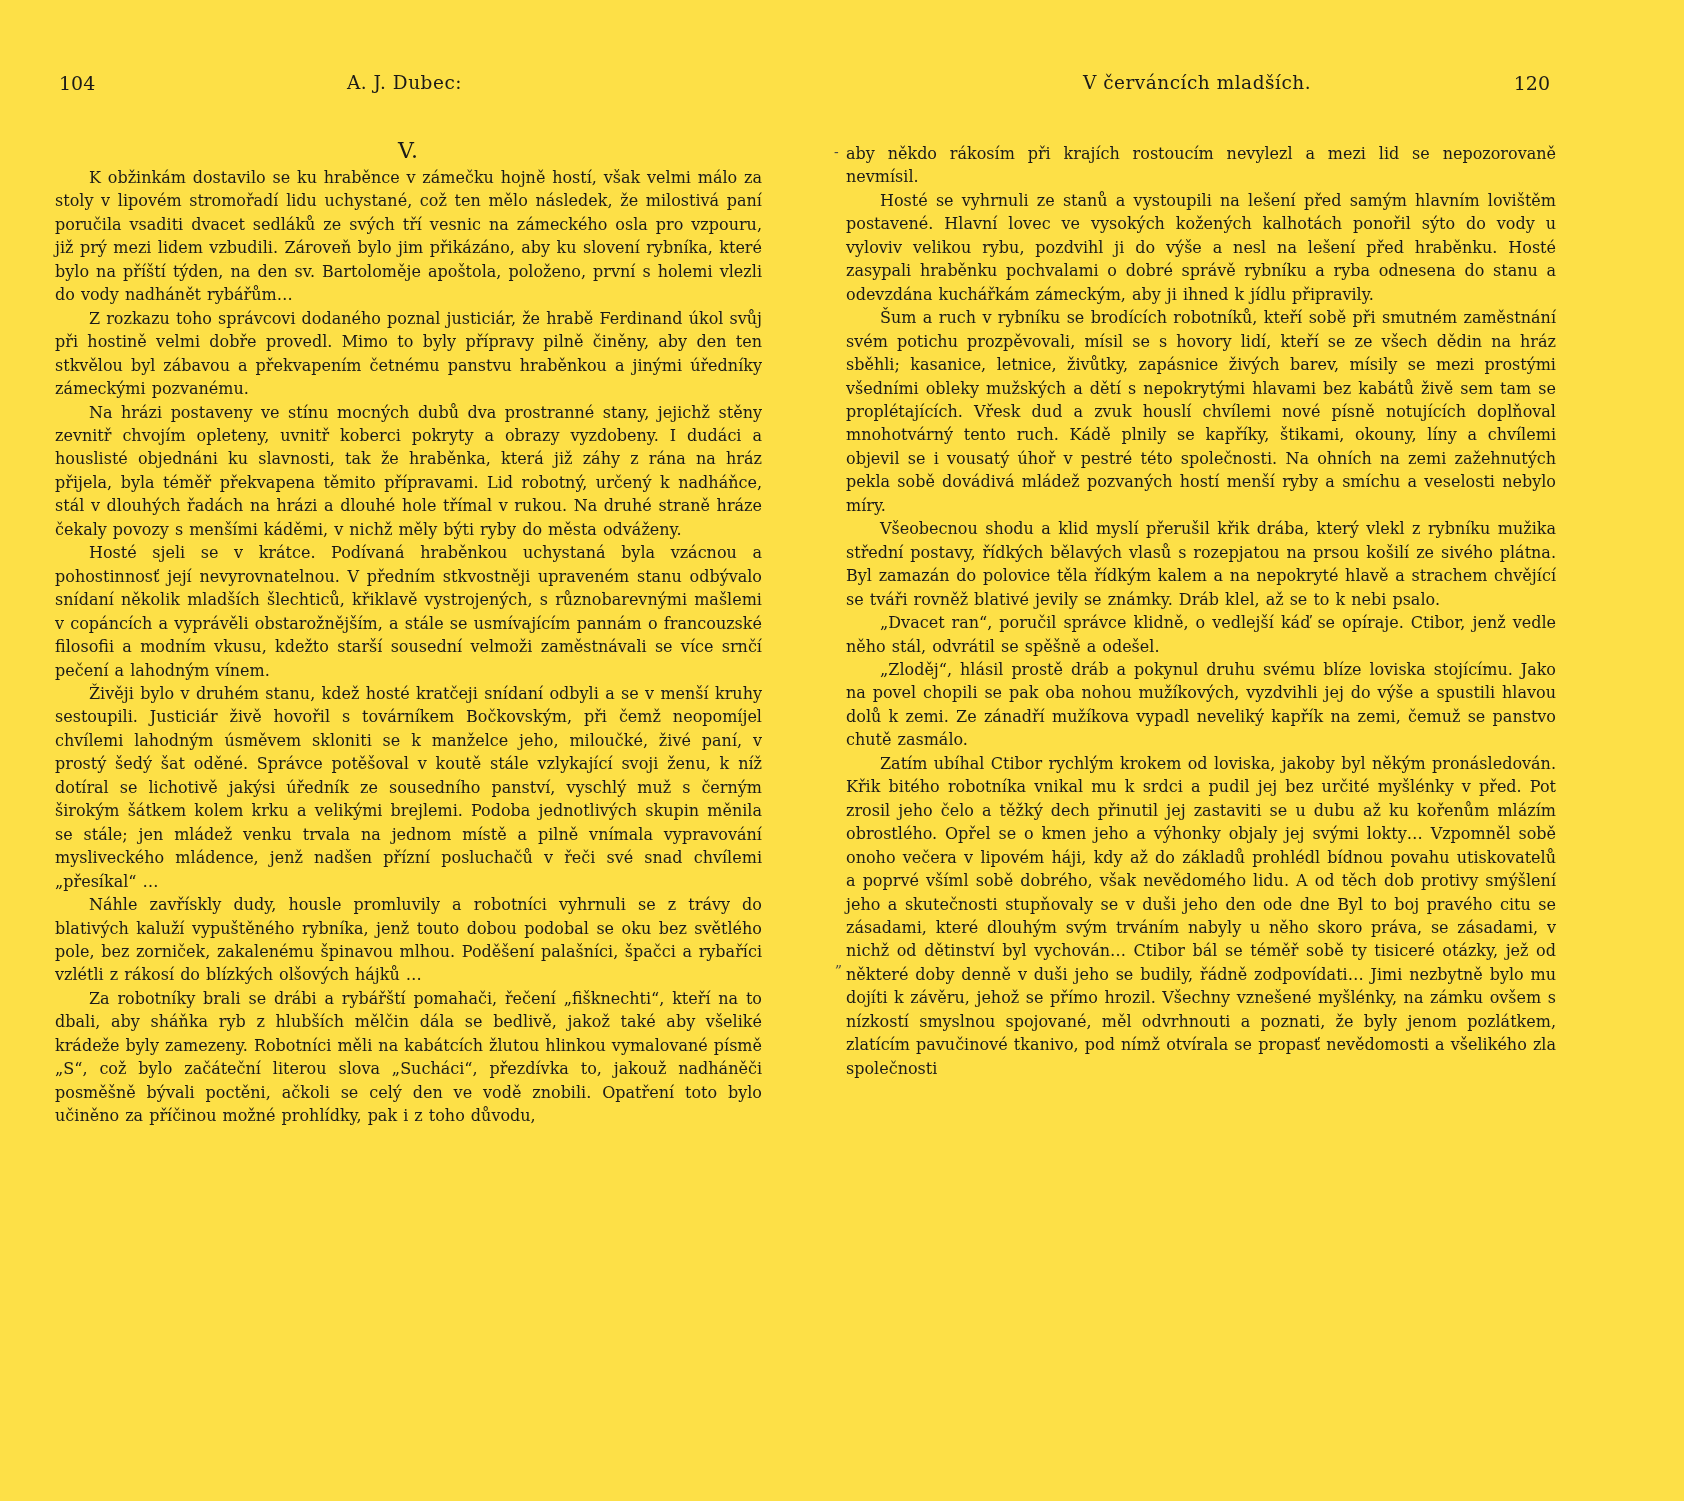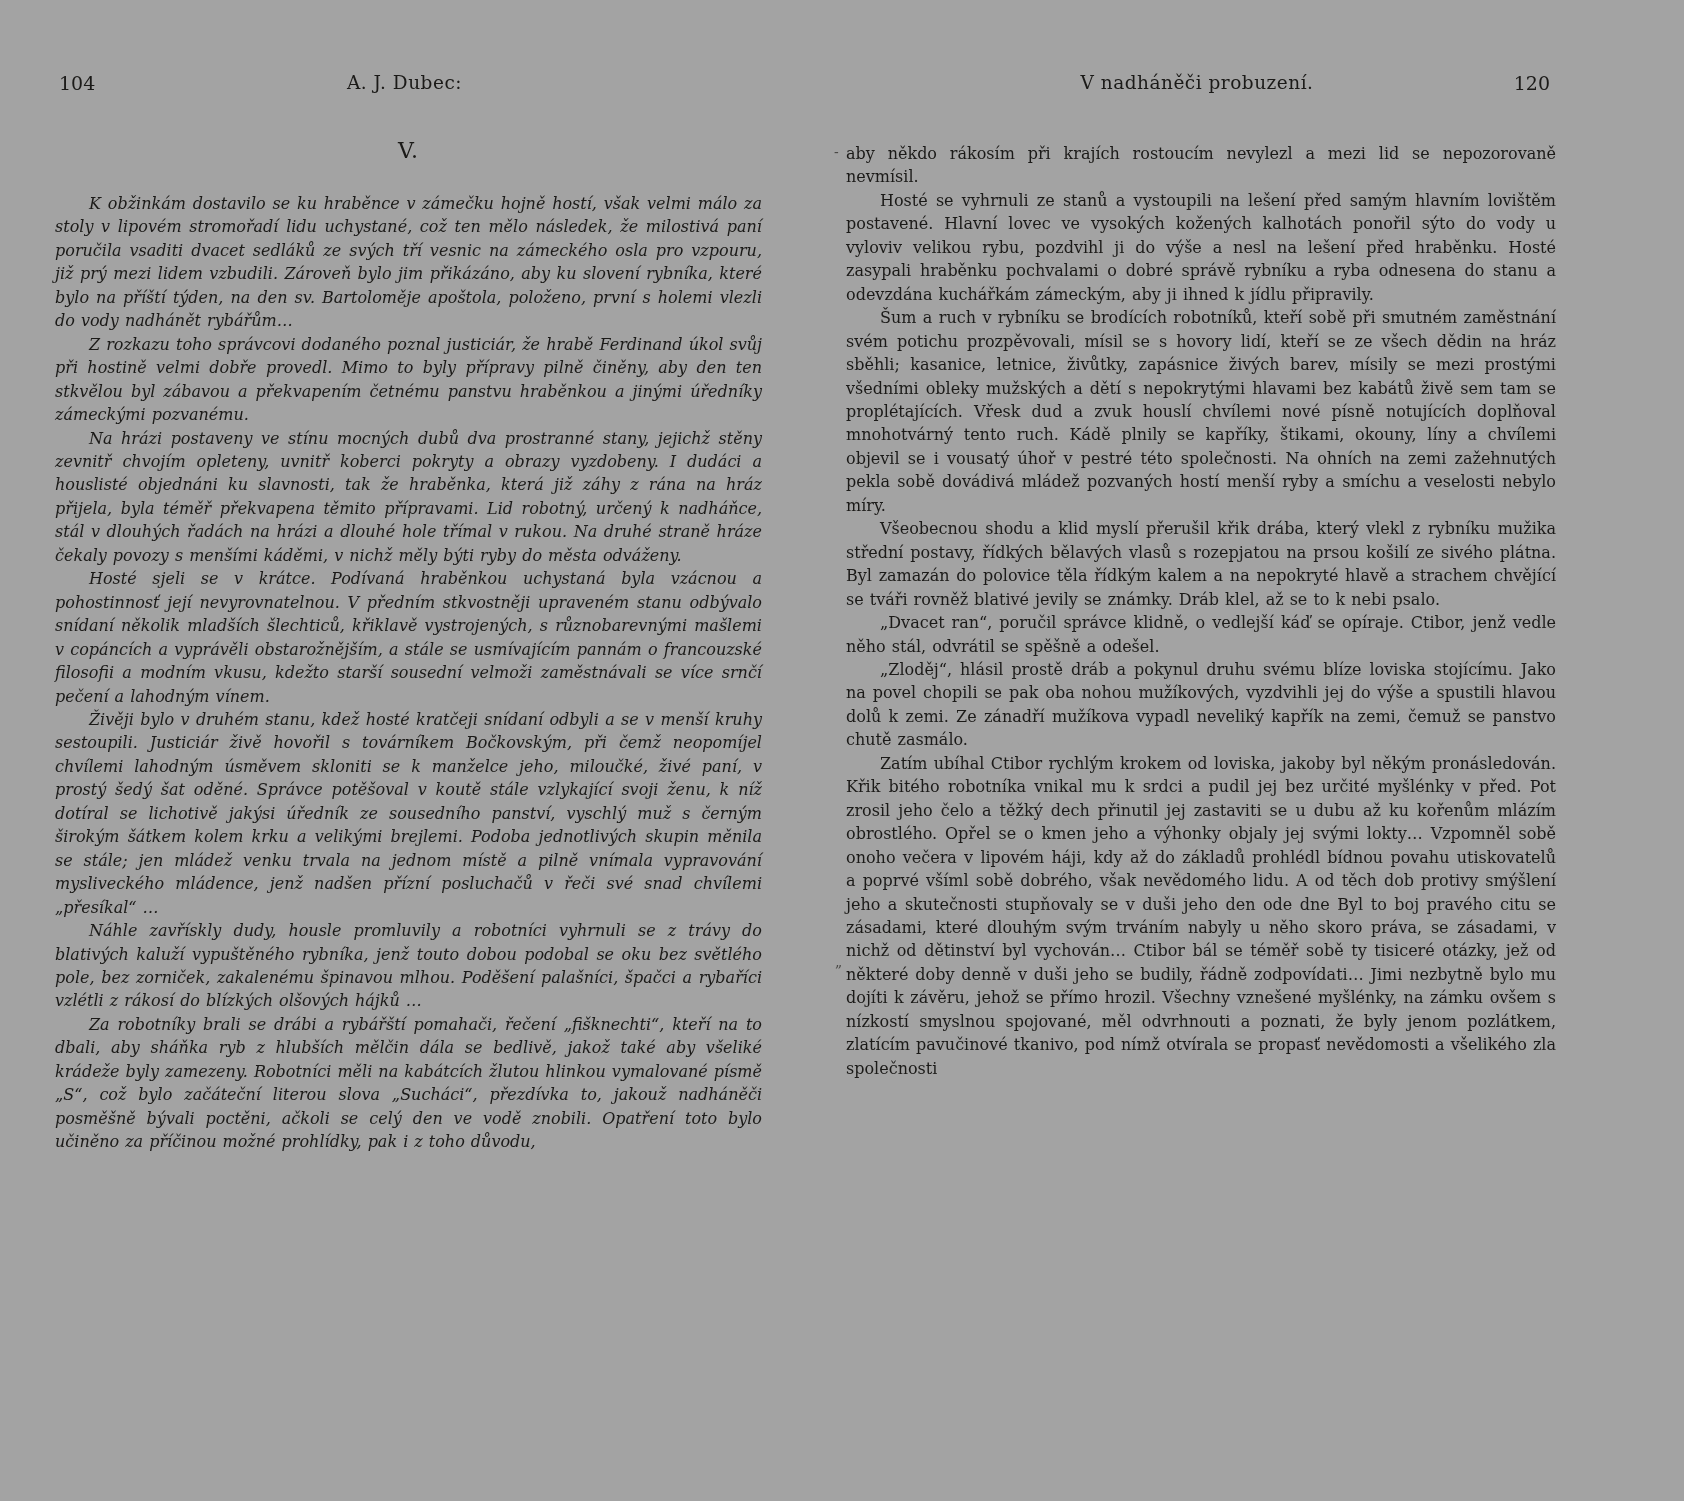--- a/index.html
+++ b/index.html
@@ -4,21 +4,21 @@
 <style>
   html, body {
     margin: 0;
     padding: 0;
     background: #ffffff;
   }
   .spread {
     position: relative;
     width: 1684px;
     height: 1501px;
-    background: #a3a3a3;
+    background: #fde047;
     font-family: "DejaVu Serif", "Liberation Serif", serif;
     color: #1b1a18;
     overflow: hidden;
   }
   .page {
     position: absolute;
     top: 70px;
     height: 1390px;
   }
   #left-page  { left: 55px;  width: 707px; }
@@ -39,21 +39,21 @@
   .page-header .pnum-left  { position: absolute; left: 4px; font-size: 19px; }
   .page-header .pnum-right { position: absolute; right: 6px; font-size: 19px; }
 
   .section-heading {
     margin-top: 42px;
     text-align: center;
     font-size: 22px;
     letter-spacing: 1px;
   }
 
-  #left-page  .text-column { margin-top: 29px; font-style: italic; }
+  #left-page  .text-column { margin-top: 3px; }
   #right-page .text-column { margin-top: 46px; }
 
   .text-column {
     font-size: 16px;
     line-height: 23.45px;
     text-align: justify;
     word-spacing: 0.06em;
   }
   .text-column p.para { margin: 0; padding: 0; }
   .text-column p.indent { text-indent: 34px; }
@@ -103,21 +103,21 @@
         <p class="para indent">Na hrázi postaveny ve stínu mocných dubů dva prostranné stany, jejichž stěny zevnitř chvojím opleteny, uvnitř koberci pokryty a obrazy vyzdobeny. I dudáci a houslisté objednáni ku slavnosti, tak že hraběnka, která již záhy z rána na hráz přijela, byla téměř překvapena těmito přípravami. Lid robotný, určený k nadháňce, stál v dlouhých řadách na hrázi a dlouhé hole třímal v rukou. Na druhé straně hráze čekaly povozy s menšími káděmi, v nichž měly býti ryby do města odváženy.</p>
         <p class="para indent">Hosté sjeli se v krátce. Podívaná hraběnkou uchystaná byla vzácnou a pohostinnosť její nevyrovnatelnou. V předním stkvostněji upraveném stanu odbývalo snídaní několik mladších šlechticů, křiklavě vystrojených, s různobarevnými mašlemi v copáncích a vyprávěli obstarožnějším, a stále se usmívajícím pannám o francouzské filosofii a modním vkusu, kdežto starší sousední velmoži zaměstnávali se více srnčí pečení a lahodným vínem.</p>
         <p class="para indent">Živěji bylo v druhém stanu, kdež hosté kratčeji snídaní odbyli a se v menší kruhy sestoupili. Justiciár živě hovořil s továrníkem Bočkovským, při čemž neopomíjel chvílemi lahodným úsměvem skloniti se k manželce jeho, miloučké, živé paní, v prostý šedý šat oděné. Správce potěšoval v koutě stále vzlykající svoji ženu, k níž dotíral se lichotivě jakýsi úředník ze sousedního panství, vyschlý muž s černým širokým šátkem kolem krku a velikými brejlemi. Podoba jednotlivých skupin měnila se stále; jen mládež venku trvala na jednom místě a pilně vnímala vypravování mysliveckého mládence, jenž nadšen přízní posluchačů v řeči své snad chvílemi „přesíkal“ …</p>
         <p class="para indent">Náhle zavřískly dudy, housle promluvily a robotníci vyhrnuli se z trávy do blativých kaluží vypuštěného rybníka, jenž touto dobou podobal se oku bez světlého pole, bez zorniček, zakalenému špinavou mlhou. Poděšení palašníci, špačci a rybaříci vzlétli z rákosí do blízkých olšových hájků …</p>
         <p class="para indent">Za robotníky brali se drábi a rybářští pomahači, řečení „fišknechti“, kteří na to dbali, aby sháňka ryb z hlubších mělčin dála se bedlivě, jakož také aby všeliké krádeže byly zamezeny. Robotníci měli na kabátcích žlutou hlinkou vymalované písmě „S“, což bylo začáteční literou slova „Sucháci“, přezdívka to, jakouž nadháněči posměšně bývali poctěni, ačkoli se celý den ve vodě znobili. Opatření toto bylo učiněno za příčinou možné prohlídky, pak i z toho důvodu,</p>
       </div>
   </div>
 
   <div class="page" id="right-page">
     <div class="page-header">
-      <span class="running">V nadháněči probuzení.</span>
+      <span class="running">V červáncích mladších.</span>
       <span class="pnum-right">120</span>
     </div>
     <span class="margin-mark mark-1">-</span>
     <span class="margin-mark mark-2">„</span>
     <div class="text-column" id="right-col">
         <p class="para">aby někdo rákosím při krajích rostoucím nevylezl a mezi lid se nepozorovaně nevmísil.</p>
         <p class="para indent">Hosté se vyhrnuli ze stanů a vystoupili na lešení před samým hlavním lovištěm postavené. Hlavní lovec ve vysokých kožených kalhotách ponořil sýto do vody u vyloviv velikou rybu, pozdvihl ji do výše a nesl na lešení před hraběnku. Hosté zasypali hraběnku pochvalami o dobré správě rybníku a ryba odnesena do stanu a odevzdána kuchářkám zámeckým, aby ji ihned k jídlu připravily.</p>
         <p class="para indent">Šum a ruch v rybníku se brodících robotníků, kteří sobě při smutném zaměstnání svém potichu prozpěvovali, mísil se s hovory lidí, kteří se ze všech dědin na hráz sběhli; kasanice, letnice, živůtky, zapásnice živých barev, mísily se mezi prostými všedními obleky mužských a dětí s nepokrytými hlavami bez kabátů živě sem tam se proplétajících. Vřesk dud a zvuk houslí chvílemi nové písně notujících doplňoval mnohotvárný tento ruch. Kádě plnily se kapříky, štikami, okouny, líny a chvílemi objevil se i vousatý úhoř v pestré této společnosti. Na ohních na zemi zažehnutých pekla sobě dovádivá mládež pozvaných hostí menší ryby a smíchu a veselosti nebylo míry.</p>
         <p class="para indent">Všeobecnou shodu a klid myslí přerušil křik drába, který vlekl z rybníku mužika střední postavy, řídkých bělavých vlasů s rozepjatou na prsou košilí ze sivého plátna. Byl zamazán do polovice těla řídkým kalem a na nepokryté hlavě a strachem chvějící se tváři rovněž blativé jevily se známky. Dráb klel, až se to k nebi psalo.</p>
         <p class="para indent">„Dvacet ran“, poručil správce klidně, o vedlejší káď se opíraje. Ctibor, jenž vedle něho stál, odvrátil se spěšně a odešel.</p>

